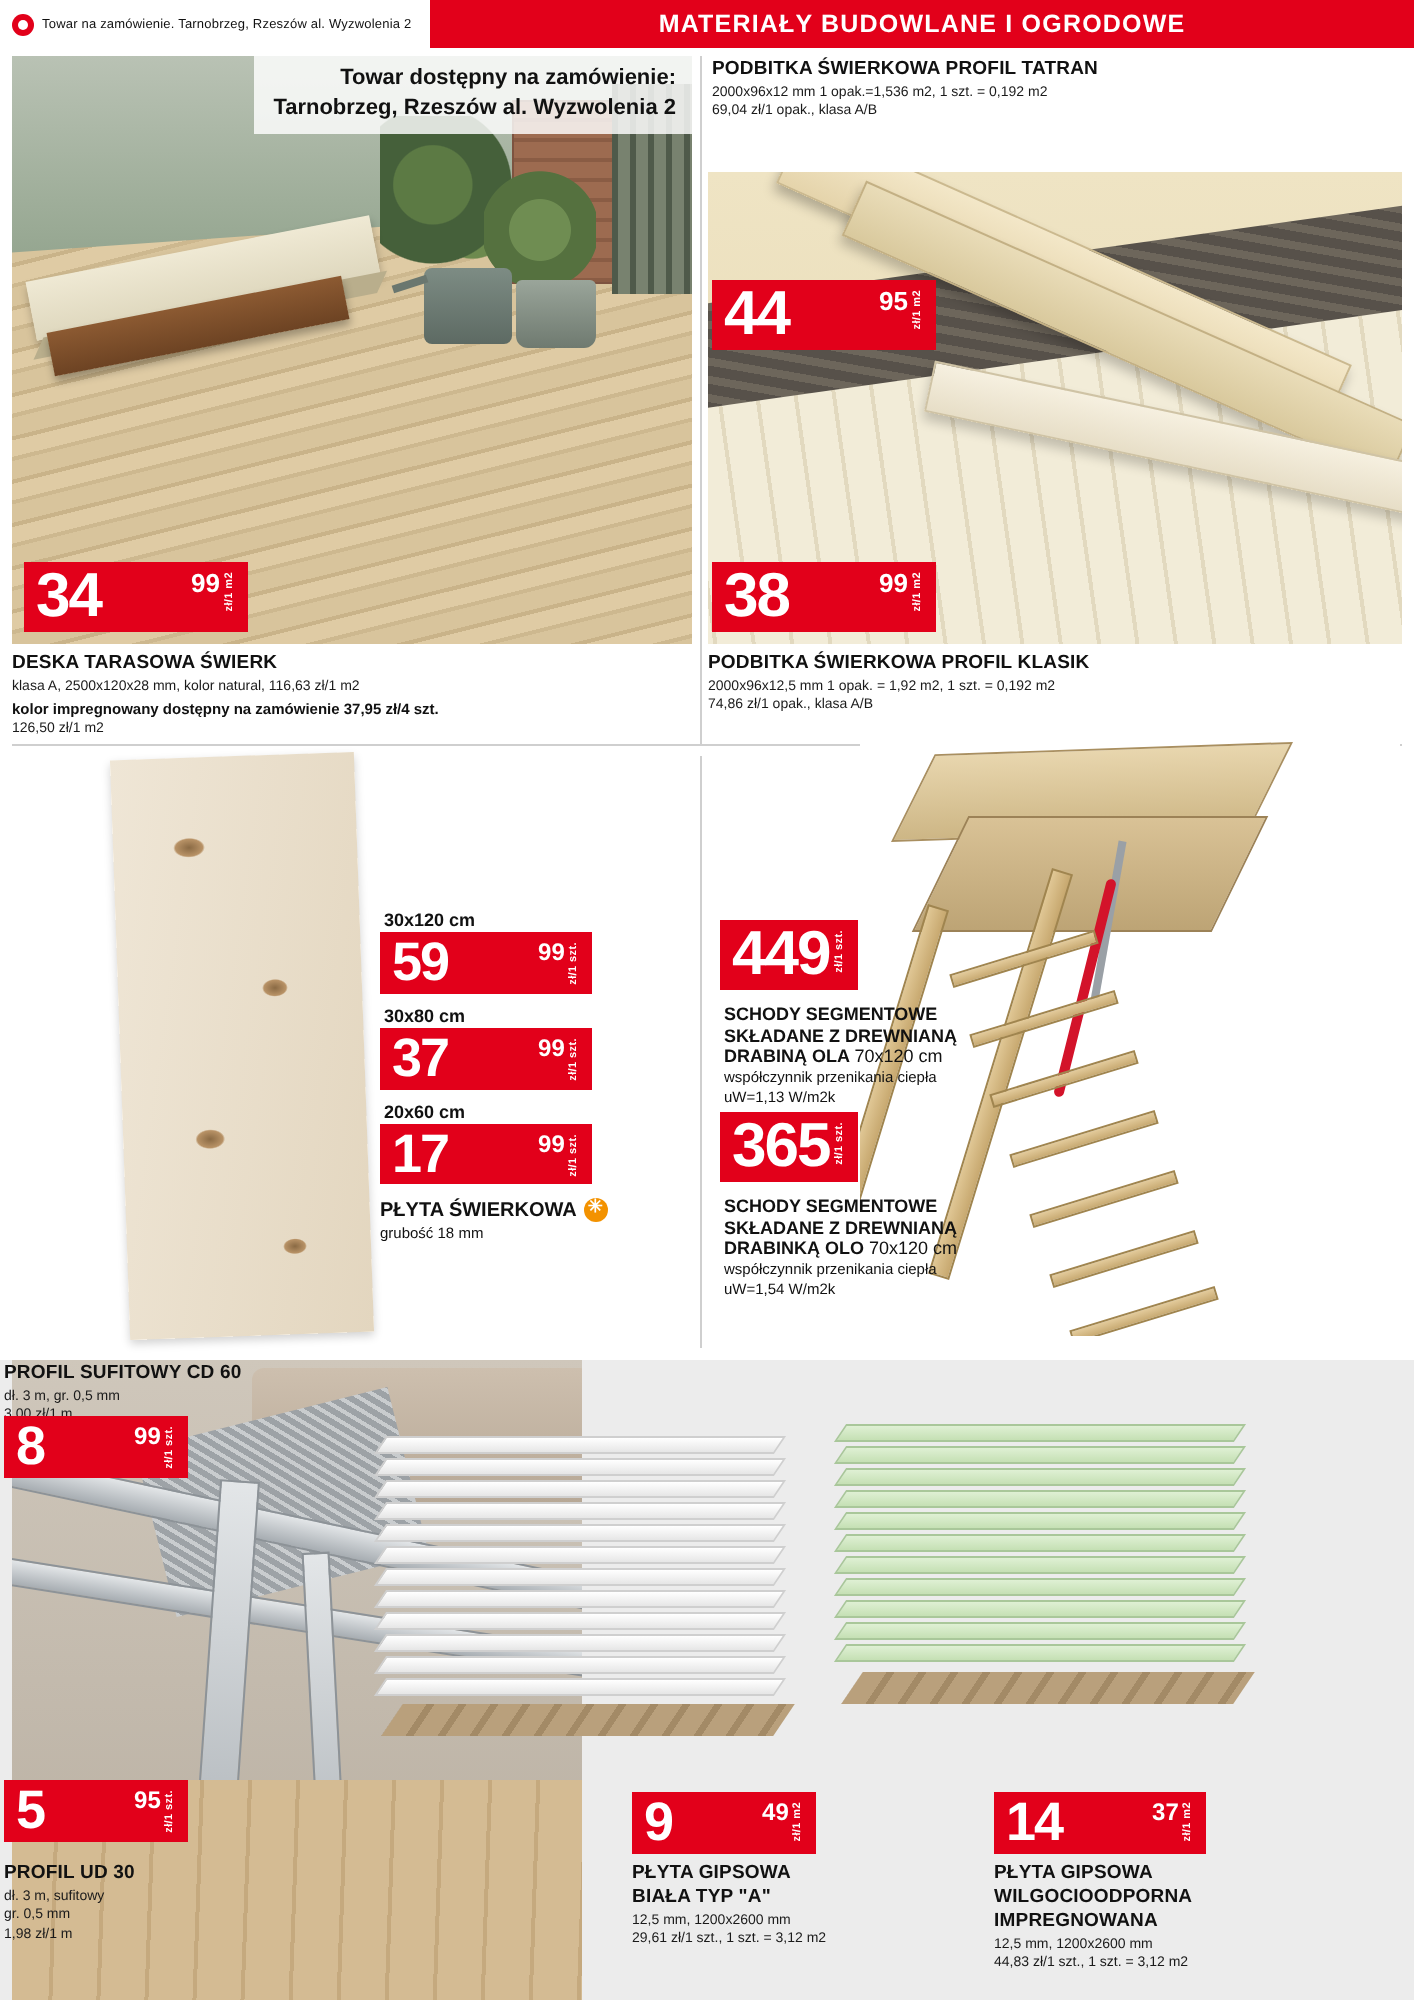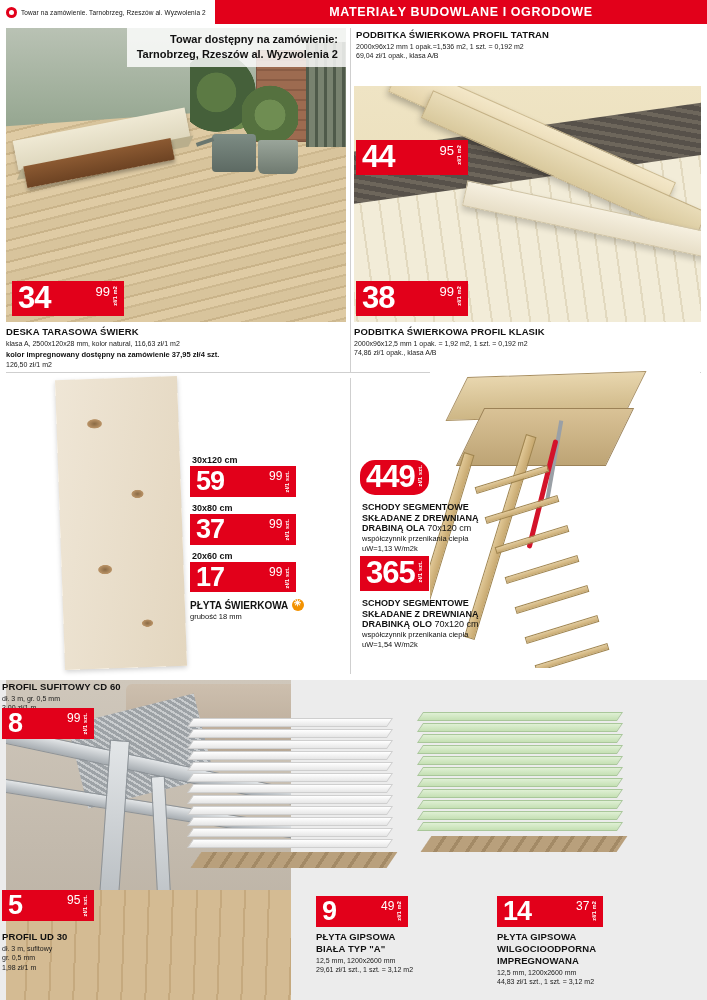--- a/index.html
+++ b/index.html
@@ -75,21 +75,21 @@
     padding: 3px 5px 3px 6px;
     line-height: 1;
   }
   .tag .main {
     font-weight: bold;
     font-size: 27px;
     letter-spacing: -1px;
     line-height: .92;
   }
   .tag .cents {
-    font-weight: normal;
+    font-weight: bold;
     font-size: 12px;
     margin-left: 1px;
     margin-top: 1px;
     line-height: 1;
     padding-left: 44px;
   }
   .tag .unit {
     font-size: 5.5px;
     font-weight: bold;
     line-height: 1.05;
@@ -324,21 +324,21 @@
     transform: rotate(-17deg);
   }
   .hand-rail {
     position:absolute; left: 110px; top: 70px; width: 5px; height: 112px;
     background: #d3132a; transform: rotate(14deg); border-radius: 3px;
   }
   .metal-bar {
     position:absolute; left: 122px; top: 52px; width: 4px; height: 84px;
     background: #9aa0a6; transform: rotate(10deg);
   }
-  #ladder-t1 { position:absolute; left: 0px; top: 92px; border-radius: 15px; }
+  #ladder-t1 { position:absolute; left: 0px; top: 92px; }
   #ladder-d1 { position:absolute; left: 2px; top: 134px; width: 170px; }
   #ladder-t2 { position:absolute; left: 0px; top: 188px; }
   #ladder-d2 { position:absolute; left: 2px; top: 230px; width: 170px; }
   .ladder-col { position:absolute; left: 360px; top: 368px; width: 180px; }
   .ld-title { font-weight:bold; font-size: 9px; line-height:1.18; }
   .ld-sub { font-size: 7.5px; line-height: 1.3; }
   .ld-dim { font-weight: normal; }
 
   
   #bottom-band {

